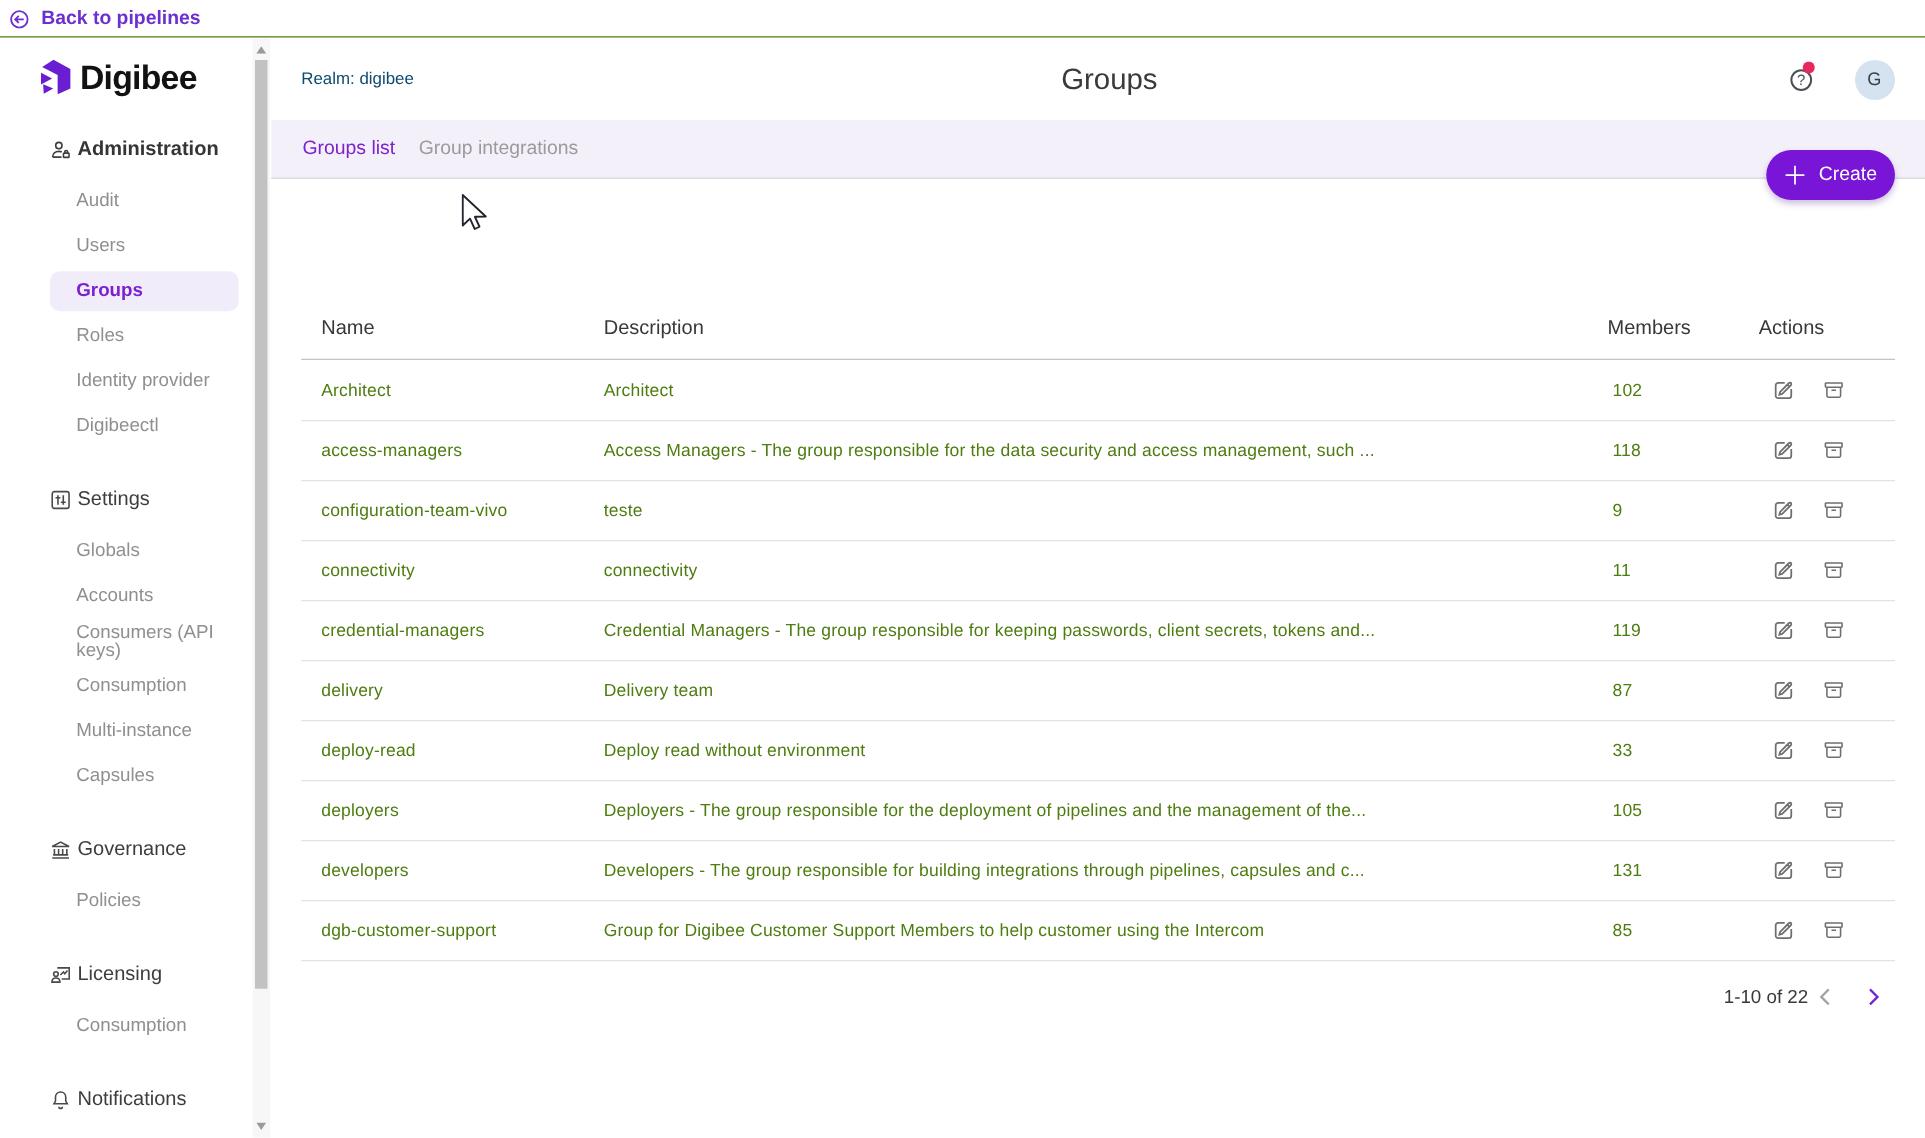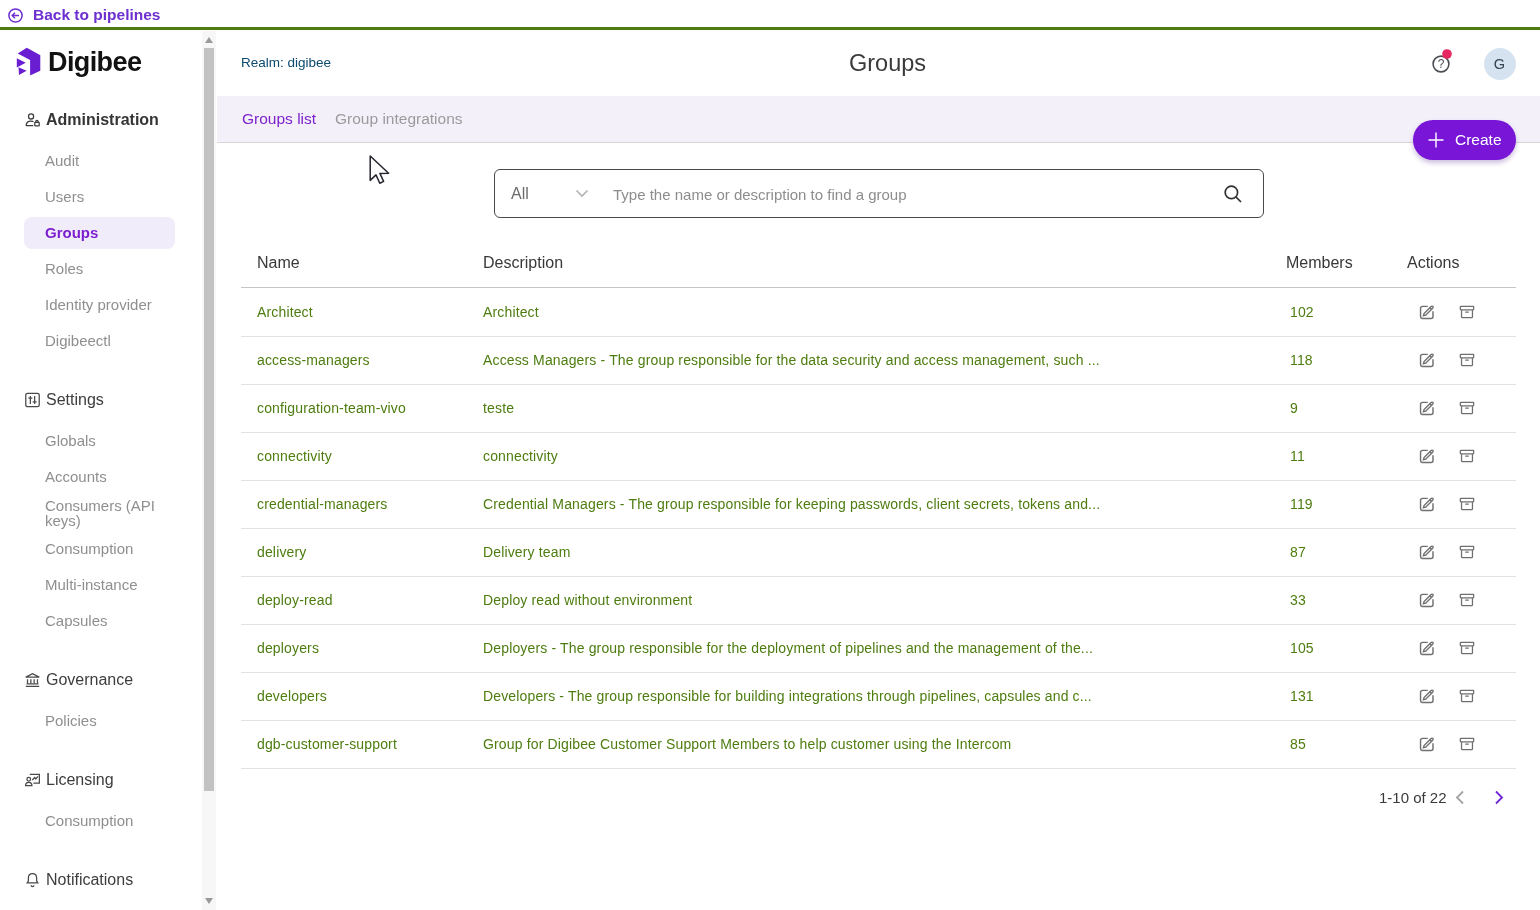--- a/index.html
+++ b/index.html
@@ -1,20 +1,20 @@
 <!DOCTYPE html>
 <html><head>
 <meta charset="utf-8">
 <style>
 * { margin:0; padding:0; box-sizing:border-box; }
 html,body { width:1540px; height:910px; background:#fff; font-family:"Liberation Sans", sans-serif; overflow:hidden; }
 .abs { position:absolute; }
-#topbar { position:absolute; left:0; top:0; width:1540px; height:30px; background:#fff; border-bottom:3px solid #4d7c0f; }
+#topbar { position:absolute; left:0; top:0; width:1540px; height:30px; background:#fff; border-bottom:1px solid #4d7c0f; }
 #backtxt { position:absolute; left:33px; top:6px; font-size:15.5px; font-weight:700; color:#6d2fd0; letter-spacing:0px; }
-#sidebar { position:absolute; left:0; top:31px; width:202px; height:879px; background:#fff; }
+#sidebar { position:absolute; left:16px; top:31px; width:202px; height:879px; background:#fff; }
 #sscroll { position:absolute; left:202px; top:31px; width:14px; height:879px; background:#f7f7f7; }
 #sthumb { position:absolute; left:2px; top:17px; width:10px; height:743px; background:#c2c2c2; }
 #main { position:absolute; left:217px; top:31px; width:1323px; height:879px; background:#fff; }
 
 
 .navhead { position:absolute; left:46px; font-size:16px; color:#3d3d3d; transform:translateY(-50%); white-space:nowrap; }
 .navhead.active { font-weight:700; color:#353535; }
 .navitem { position:absolute; left:45px; font-size:15px; color:#8f8f8f; transform:translateY(-50%); white-space:nowrap; }
 .navitem.sel { color:#7b1fd1; font-weight:700; }
 #selpill { position:absolute; left:24px; top:186px; width:151px; height:32px; background:#f1ecfa; border-radius:8px; }
@@ -141,31 +141,20 @@
     <div class="tab" id="tab1">Groups list</div>
     <div class="tab" id="tab2">Group integrations</div>
   </div>
   <div id="createbtn">
     <svg class="plus" width="18" height="18" viewBox="0 0 18 18">
         <path d="M9 1.5 V16.5 M1.5 9 H16.5" stroke="#fff" stroke-width="1.4"></path>
       </svg>
     <div class="ctext">Create</div>
   </div>
 
-  <div id="searchbox">
-    <div class="all">All</div>
-    <svg class="abs" style="left:80px;top:19px" width="14" height="9" viewBox="0 0 14 9">
-        <path d="M1.5 1.5 L7 7 L12.5 1.5" fill="none" stroke="#b3b3b3" stroke-width="1.7"></path>
-      </svg>
-    <div class="ph">Type the name or description to find a group</div>
-    <svg class="abs" style="left:728px;top:14px" width="20" height="20" viewBox="0 0 20 20">
-        <circle cx="8.4" cy="8.4" r="6.2" fill="none" stroke="#2f2f2f" stroke-width="1.7"></circle>
-        <path d="M13 13 L18 18" stroke="#2f2f2f" stroke-width="1.7"></path>
-      </svg>
-  </div>
 
   <div id="table">
       <div class="th" style="left:40px;top:232px">Name</div>
       <div class="th" style="left:266px;top:232px">Description</div>
       <div class="th" style="left:1069px;top:232px">Members</div>
       <div class="th" style="left:1190px;top:232px">Actions</div>
       <div id="headline" style="top:256px"></div>
       <div class="td" style="left:40px;top:281px">Architect</div>
       <div class="td" style="left:266px;top:281px">Architect</div>
       <div class="td" style="left:1073px;top:281px">102</div>

